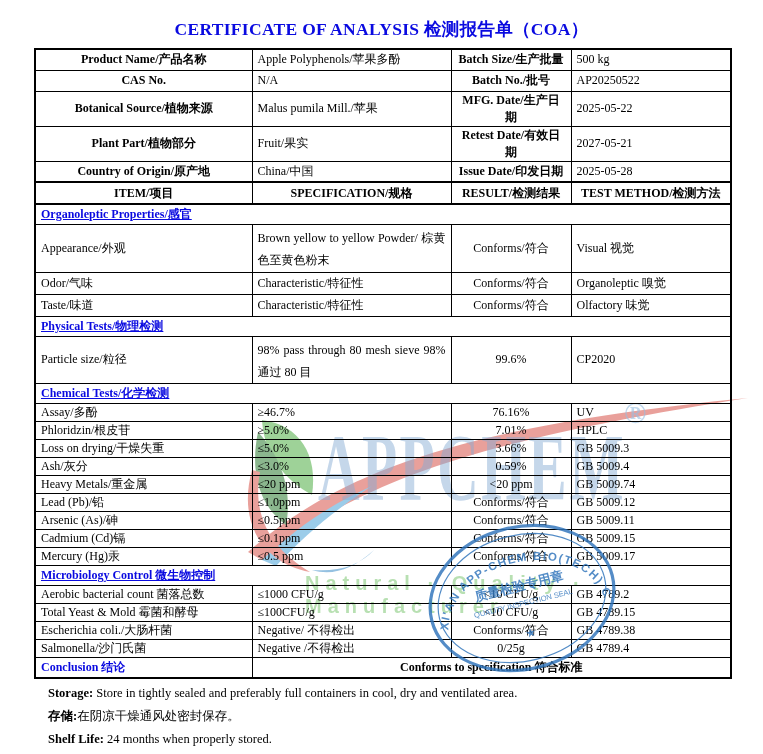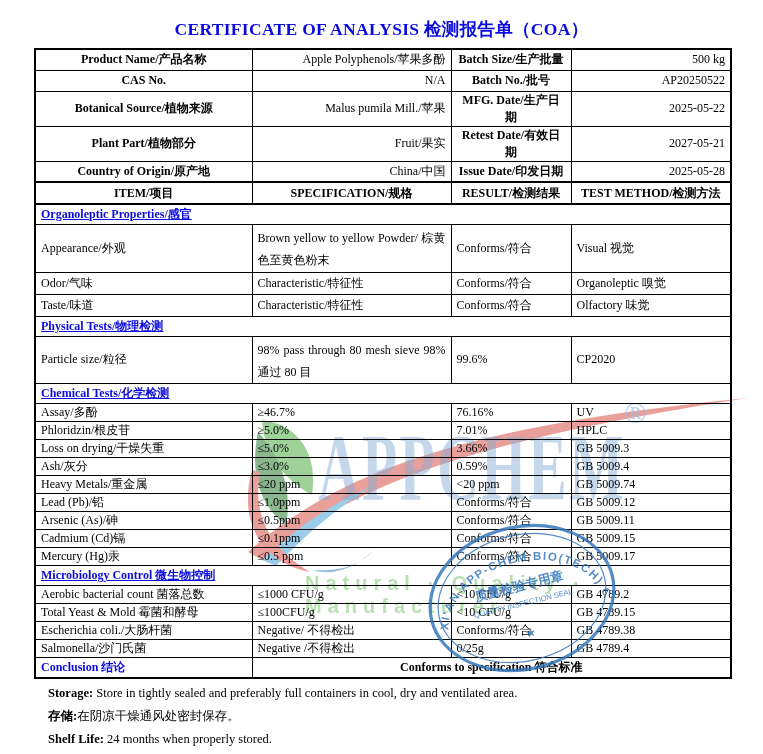--- a/index.html
+++ b/index.html
@@ -26,24 +26,24 @@
   tr.r-info{height:21px}
   tr.r-head{height:22px}
   tr.r-head th{border-top:2px solid #000;border-bottom:2px solid #000;text-align:center;font-size:12px;}
   tr.r-sec{height:20px}
   tr.r-org{height:22px}
   tr.r-std{height:17px}
   tr.r-tall{height:48px}
   tr.r-tall2{height:46px}
   tr.r-conc{height:21px}
   .c-label{font-weight:bold;text-align:center;}
-  .c-val{text-align:right;}
+  .c-val{text-align:left;}
   .c-item{text-align:left;}
   .c-spec{text-align:left;}
-  .c-res{text-align:left;}
+  .c-res{text-align:center;}
   .c-met{text-align:left;}
   .sec-td{color:#0a0ae0;font-weight:bold;text-align:left;}
   .sec-td span{text-decoration:underline;}
   .conc-label{color:#0a0ae0;font-weight:bold;text-align:left;}
   .conc-val{font-weight:bold;text-align:center;}
   .r-tall .c-spec,.r-tall2 .c-spec{text-align:justify;line-height:1.85;padding-top:2px;}
 
   
   .stamp{position:absolute;left:424px;top:520px;z-index:3;opacity:.82;transform:rotate(-14deg);}
 

